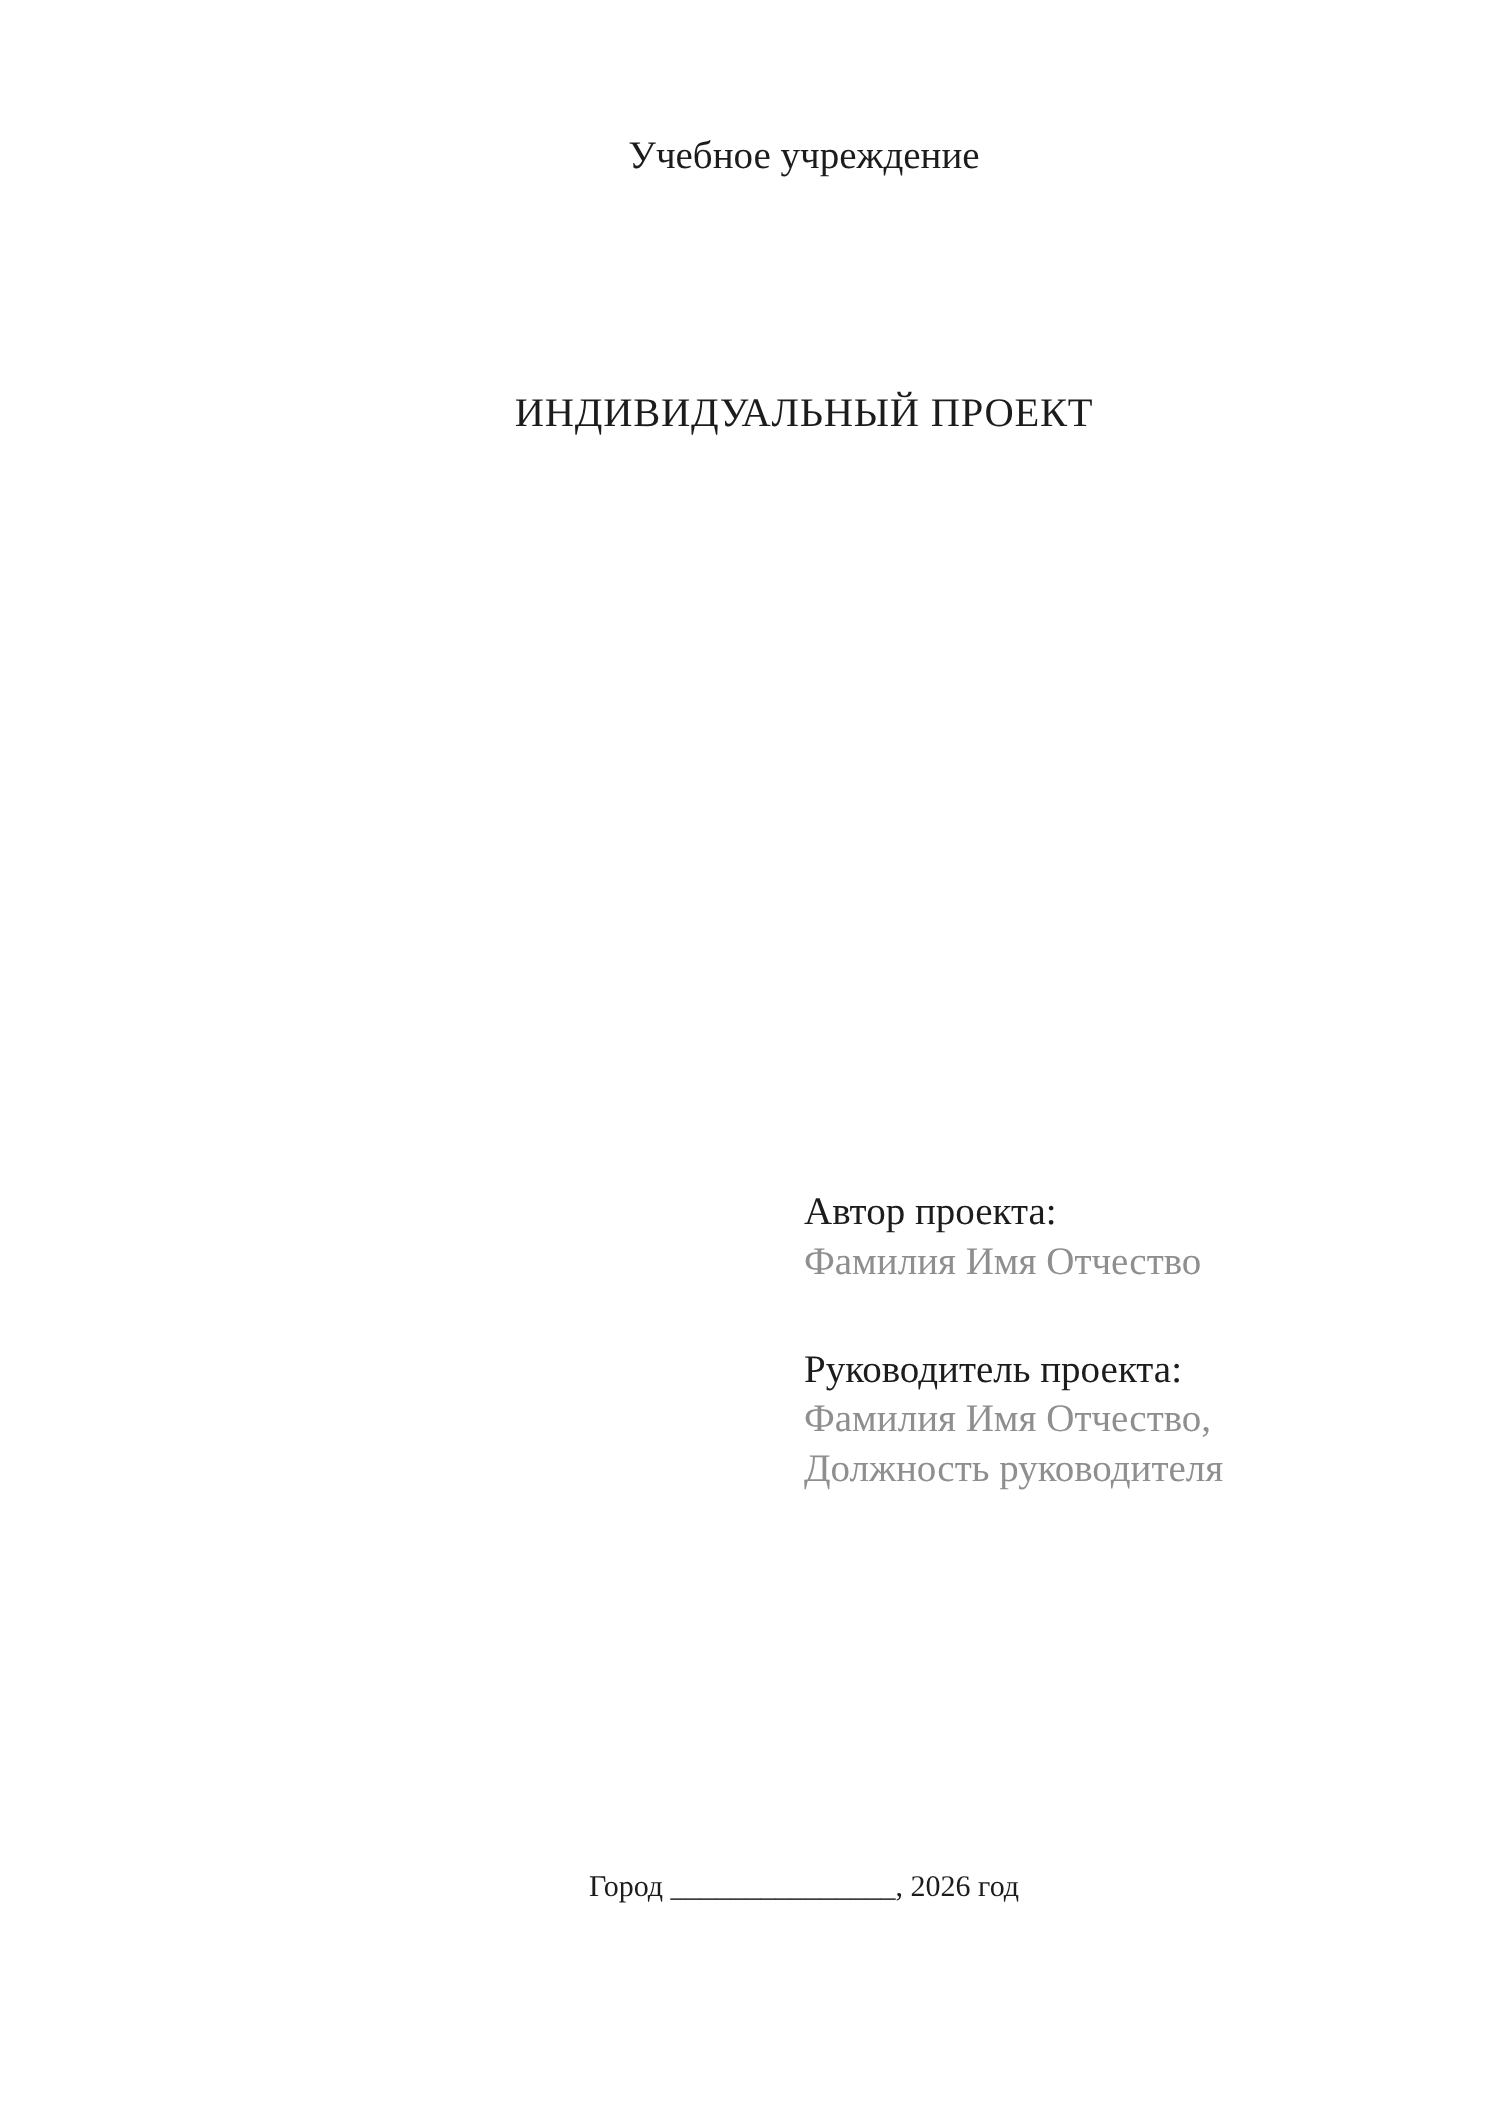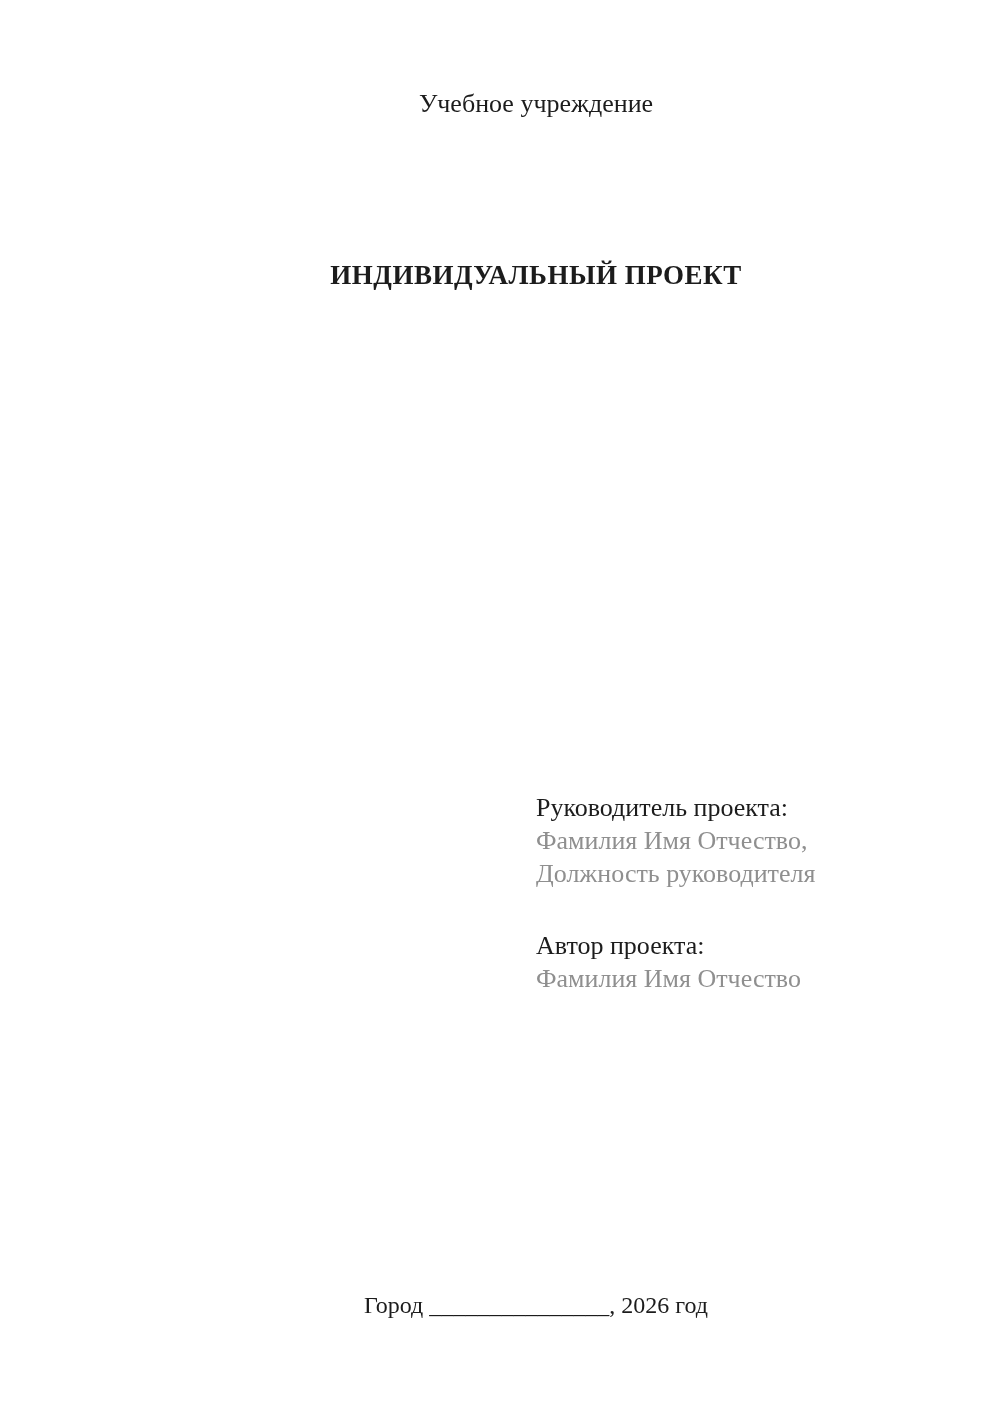--- a/index.html
+++ b/index.html
@@ -30,21 +30,21 @@
     white-space: nowrap;
   }
   .institution {
     top: 88px;
     font-size: 26px;
     line-height: 1.2;
   }
   .doc-type {
     top: 259px;
     font-size: 27px;
-    font-weight: bold;
+    font-weight: normal;
     letter-spacing: 0.5px;
     line-height: 1.2;
   }
   .main-title {
     top: 446px;
     font-size: 44px;
     font-weight: bold;
     letter-spacing: 0.5px;
     line-height: 1.15;
   }
@@ -55,46 +55,46 @@
     font-size: 26px;
     line-height: 33px;
     text-align: left;
   }
   .credit-group { display: block; }
   .credit-group + .credit-group { margin-top: 39px; }
   .credit-line { display: block; white-space: nowrap; }
   .credit-label { color: var(--text, #1c1c1c); }
   .credit-value { color: var(--placeholder, #8f8f8f); }
   .city-line {
-    top: 1291px;
-    font-size: 24px;
+    top: 1246px;
+    font-size: 20px;
     line-height: 1.2;
     
   }
 </style>
 </head>
 <body>
 
 <div class="page">
 
   <div class="centered-line institution">Учебное учреждение</div>
 
   <div class="centered-line doc-type">ИНДИВИДУАЛЬНЫЙ ПРОЕКТ</div>
 
 
   <div class="credits">
 
     <div class="credit-group">
+      <span class="credit-line credit-label">Автор проекта:</span>
+      <span class="credit-line credit-value">Фамилия Имя Отчество</span>
+    </div>
+
+    <div class="credit-group">
       <span class="credit-line credit-label">Руководитель проекта:</span>
       <span class="credit-line credit-value">Фамилия Имя Отчество,</span>
       <span class="credit-line credit-value">Должность руководителя</span>
-    </div>
-
-    <div class="credit-group">
-      <span class="credit-line credit-label">Автор проекта:</span>
-      <span class="credit-line credit-value">Фамилия Имя Отчество</span>
     </div>
 
   </div>
 
   <div class="centered-line city-line">Город _______________, 2026 год</div>
 
 </div>
 
 </body></html>

